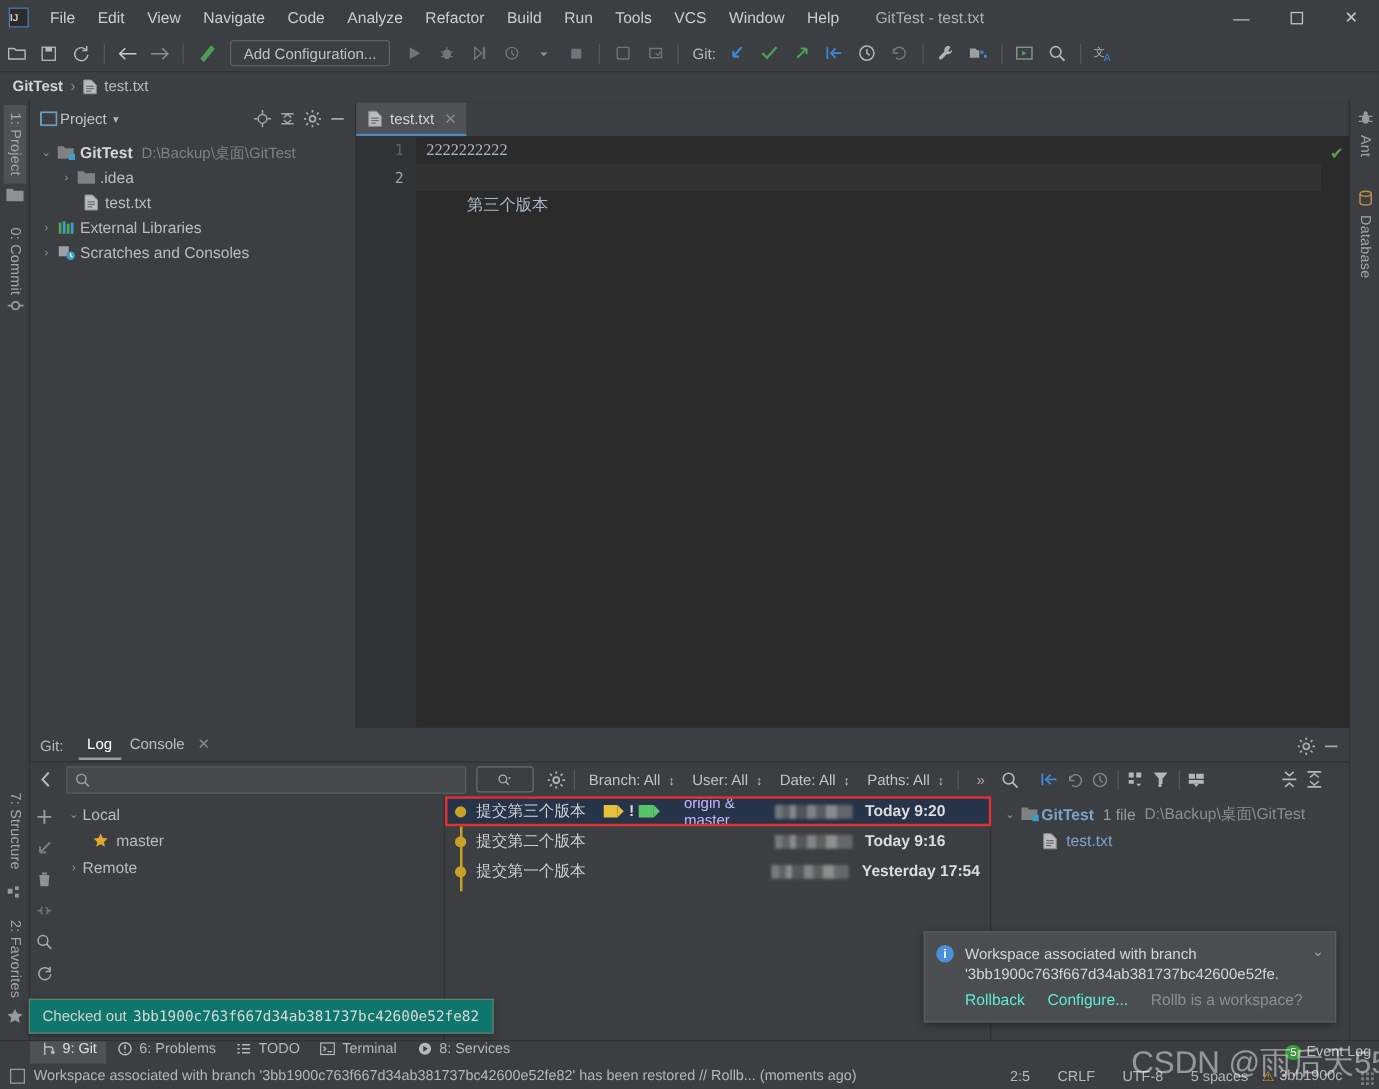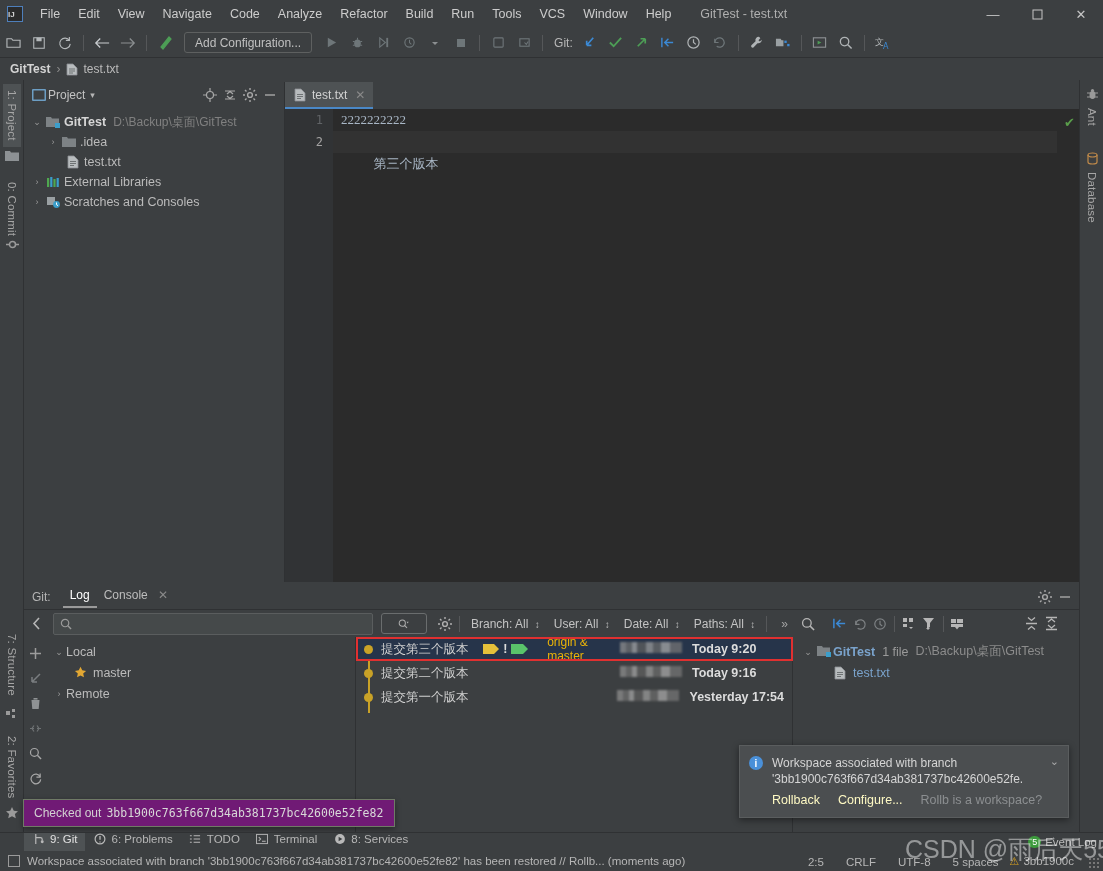--- a/index.html
+++ b/index.html
@@ -236,22 +236,22 @@
     display: inline-block; width: 13px; height: 10px; position: relative;
   }
   .tag-yellow { background: #e5c03a; }
   .tag-green { background: #59c36a; }
   .tag-yellow::after, .tag-green::after {
     content: ""; position: absolute; right: -5px; top: 0;
     border-top: 5px solid transparent; border-bottom: 5px solid transparent;
   }
   .tag-yellow::after { border-left: 5px solid #e5c03a; }
   .tag-green::after { border-left: 5px solid #59c36a; }
-  .refname { margin-left: 24px; color: #eab308; font-size: 12px; }
-  .cauthor { margin-left: auto; display: flex; }
+  .refname { margin-left: 24px; color: #c4b5fd; font-size: 12px; }
+  .cauthor { margin-left: auto; display: flex; align-items: center; }
   .blur {
     width: 62px; height: 11px; margin-right: 10px;
     background:
       linear-gradient(90deg,#8e8e8e 0 6px,#6f6f6f 6px 12px,#a5a5a5 12px 17px,
       #5f5f5f 17px 26px,#9b9b9b 26px 33px,#6b6b6b 33px 41px,#a8a8a8 41px 50px,
       #757575 50px 62px);
     opacity: .75; filter: blur(1.1px);
   }
   .cdate {
     font-weight: bold; font-size: 12.5px; color: #dcdcdc;
@@ -281,27 +281,27 @@
     display: flex; align-items: center; justify-content: center;
     flex: 0 0 14px; margin-top: 1px;
   }
   .notif-text {
     margin-left: 9px; font-size: 12px; color: #d5d5d5; line-height: 16px;
   }
   .notif-chev { margin-left: auto; color: #aaaaaa; font-size: 11px; }
   .notif-actions {
     display: flex; padding: 6px 0 0 32px; font-size: 12.5px;
   }
-  .link { color: #fef9c3; margin-right: 18px; }
+  .link { color: #5eead4; margin-right: 18px; }
   .muted-link { color: #8c8f91; }
 
   
   .tooltip {
     position: absolute; left: 23px; top: 799px; width: 372px; height: 28px;
-    background: #701a75; border: 1px solid #6f7a66;
+    background: #0f766e; border: 1px solid #6f7a66;
     display: flex; align-items: center; padding-left: 10px;
     font-size: 12px; color: #d2d2d2;
     box-shadow: 0 2px 6px rgba(0,0,0,.4);
   }
   .tooltip .hash {
     font-family: "DejaVu Sans Mono", monospace; font-size: 11.5px;
     margin-left: 5px; color: #d8d8d8;
   }
 
   

